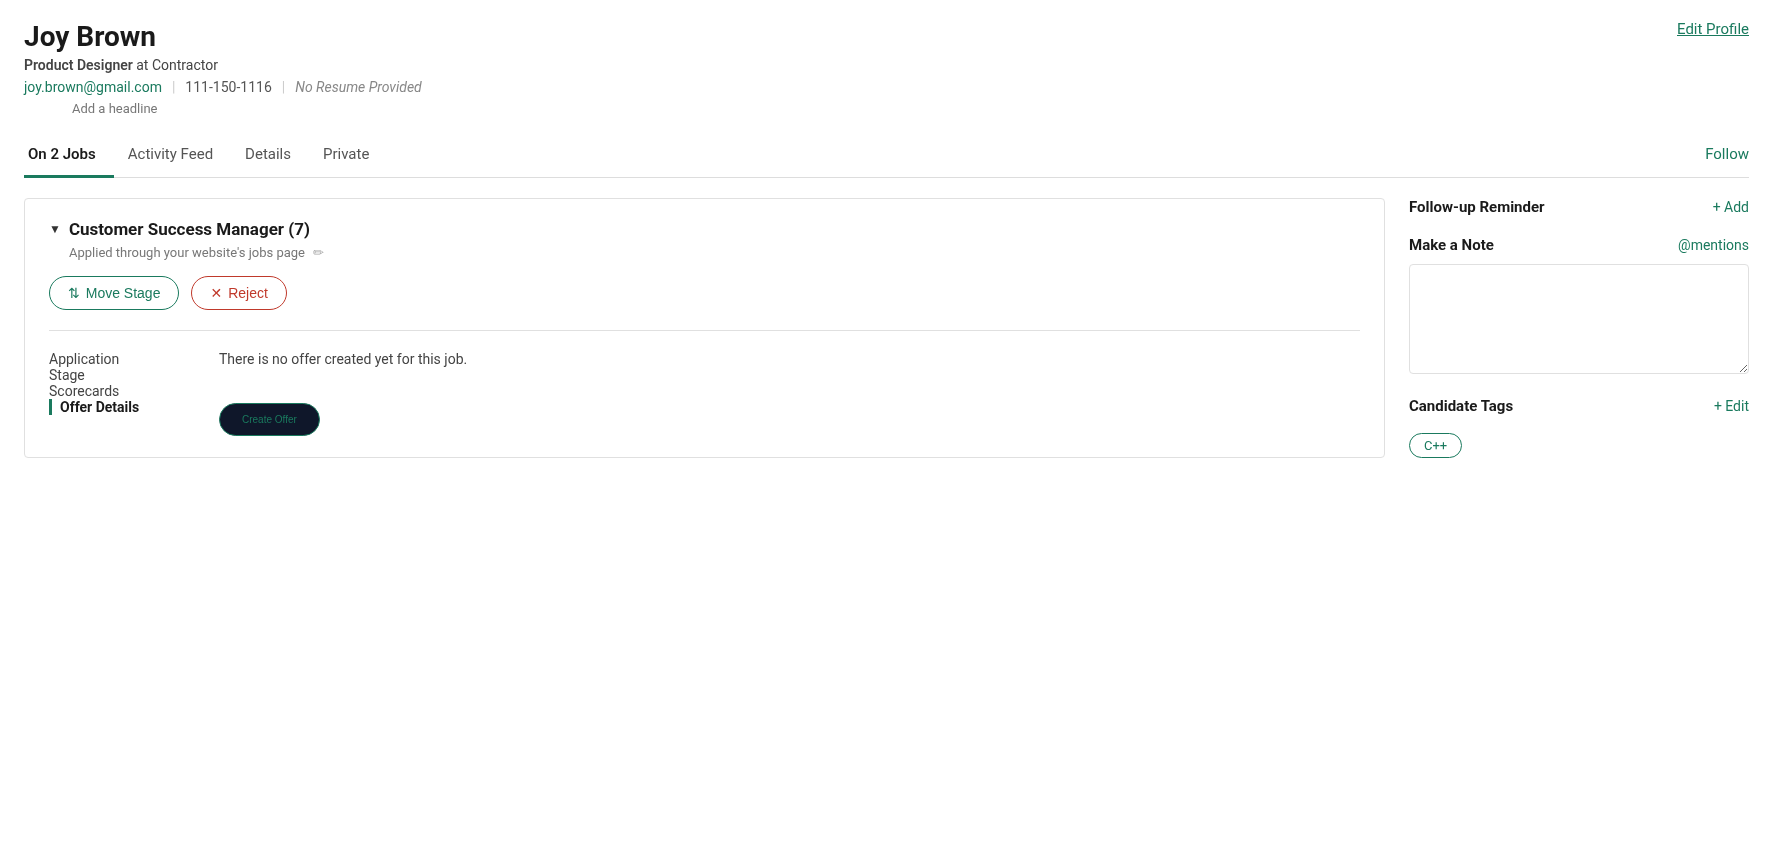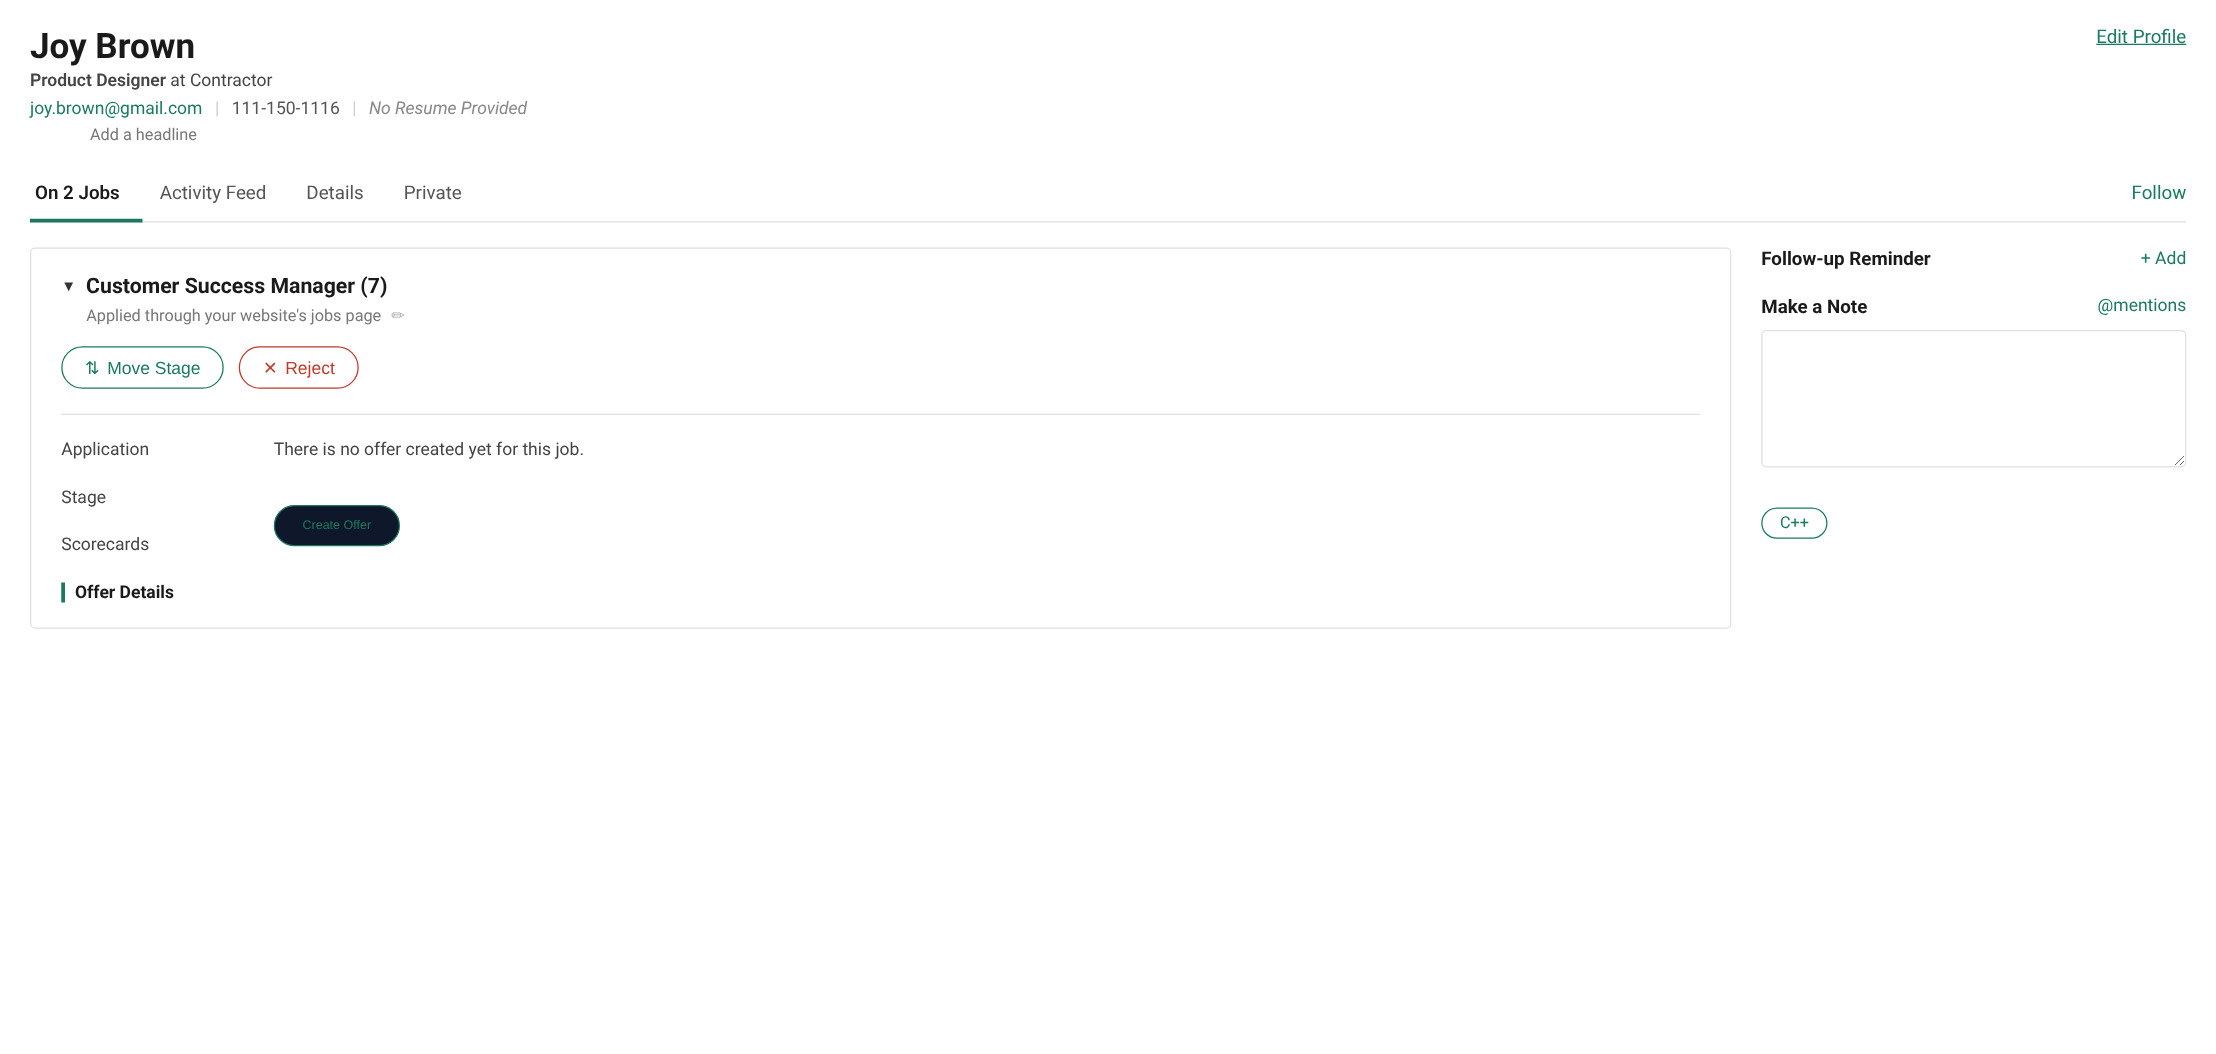--- a/index.html
+++ b/index.html
@@ -216,21 +216,20 @@
 
     
     .side-nav {
       display: flex;
       gap: 40px;
     }
 
     .side-nav-links {
       display: flex;
       flex-direction: column;
-      gap: 22px;
       min-width: 130px;
       padding-top: 4px;
     }
 
     .side-nav-item {
       font-size: 14px;
       color: #444;
       cursor: pointer;
     }
 
@@ -445,17 +444,21 @@
       <div class="right-section">
         <div class="right-section-header">
           <span class="right-section-title">Make a Note</span>
           <a class="add-link">@mentions</a>
         </div>
         <textarea class="note-textarea" placeholder="" style=""></textarea>
 
       </div>
 
       <div class="candidate-tags-section">
+        <div class="right-section-header">
+          <span class="right-section-title">Candidate Tags</span>
+          <a class="add-link">+ Edit</a>
+        </div>
         <div class="tag-badge">C++</div>
       </div>
     </div>
   </div>
 </div>
 
 </body></html>

